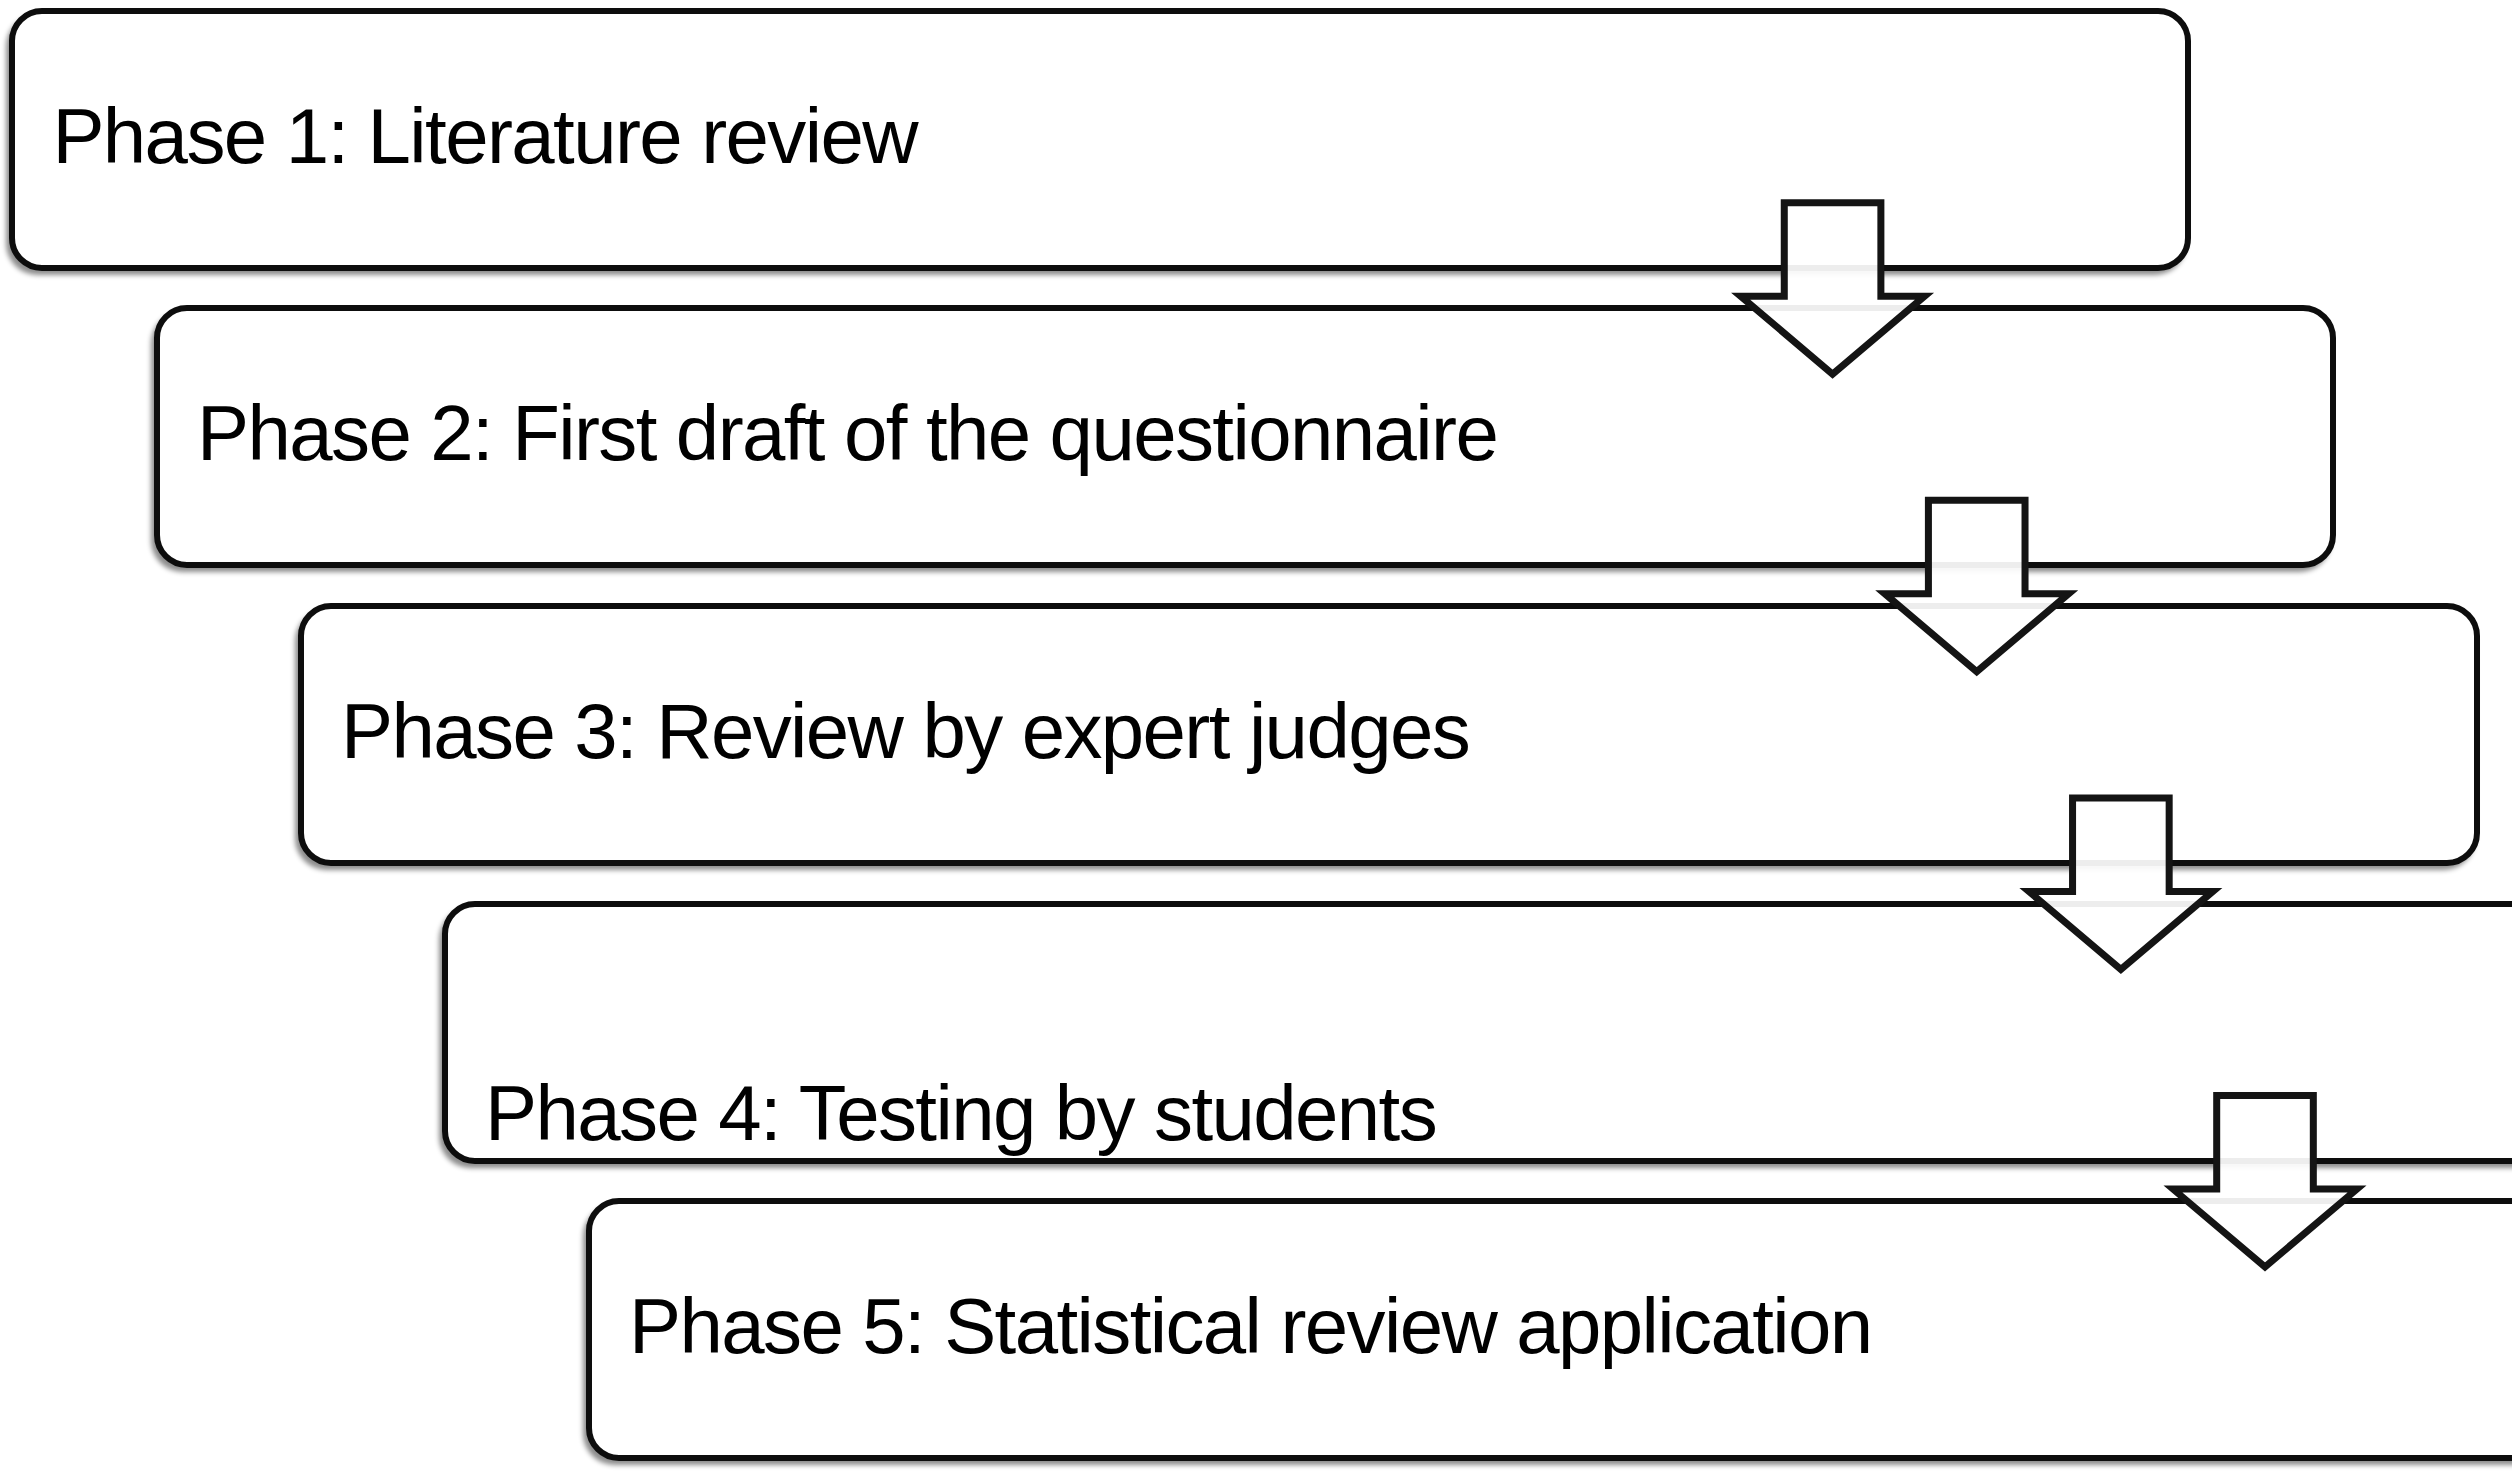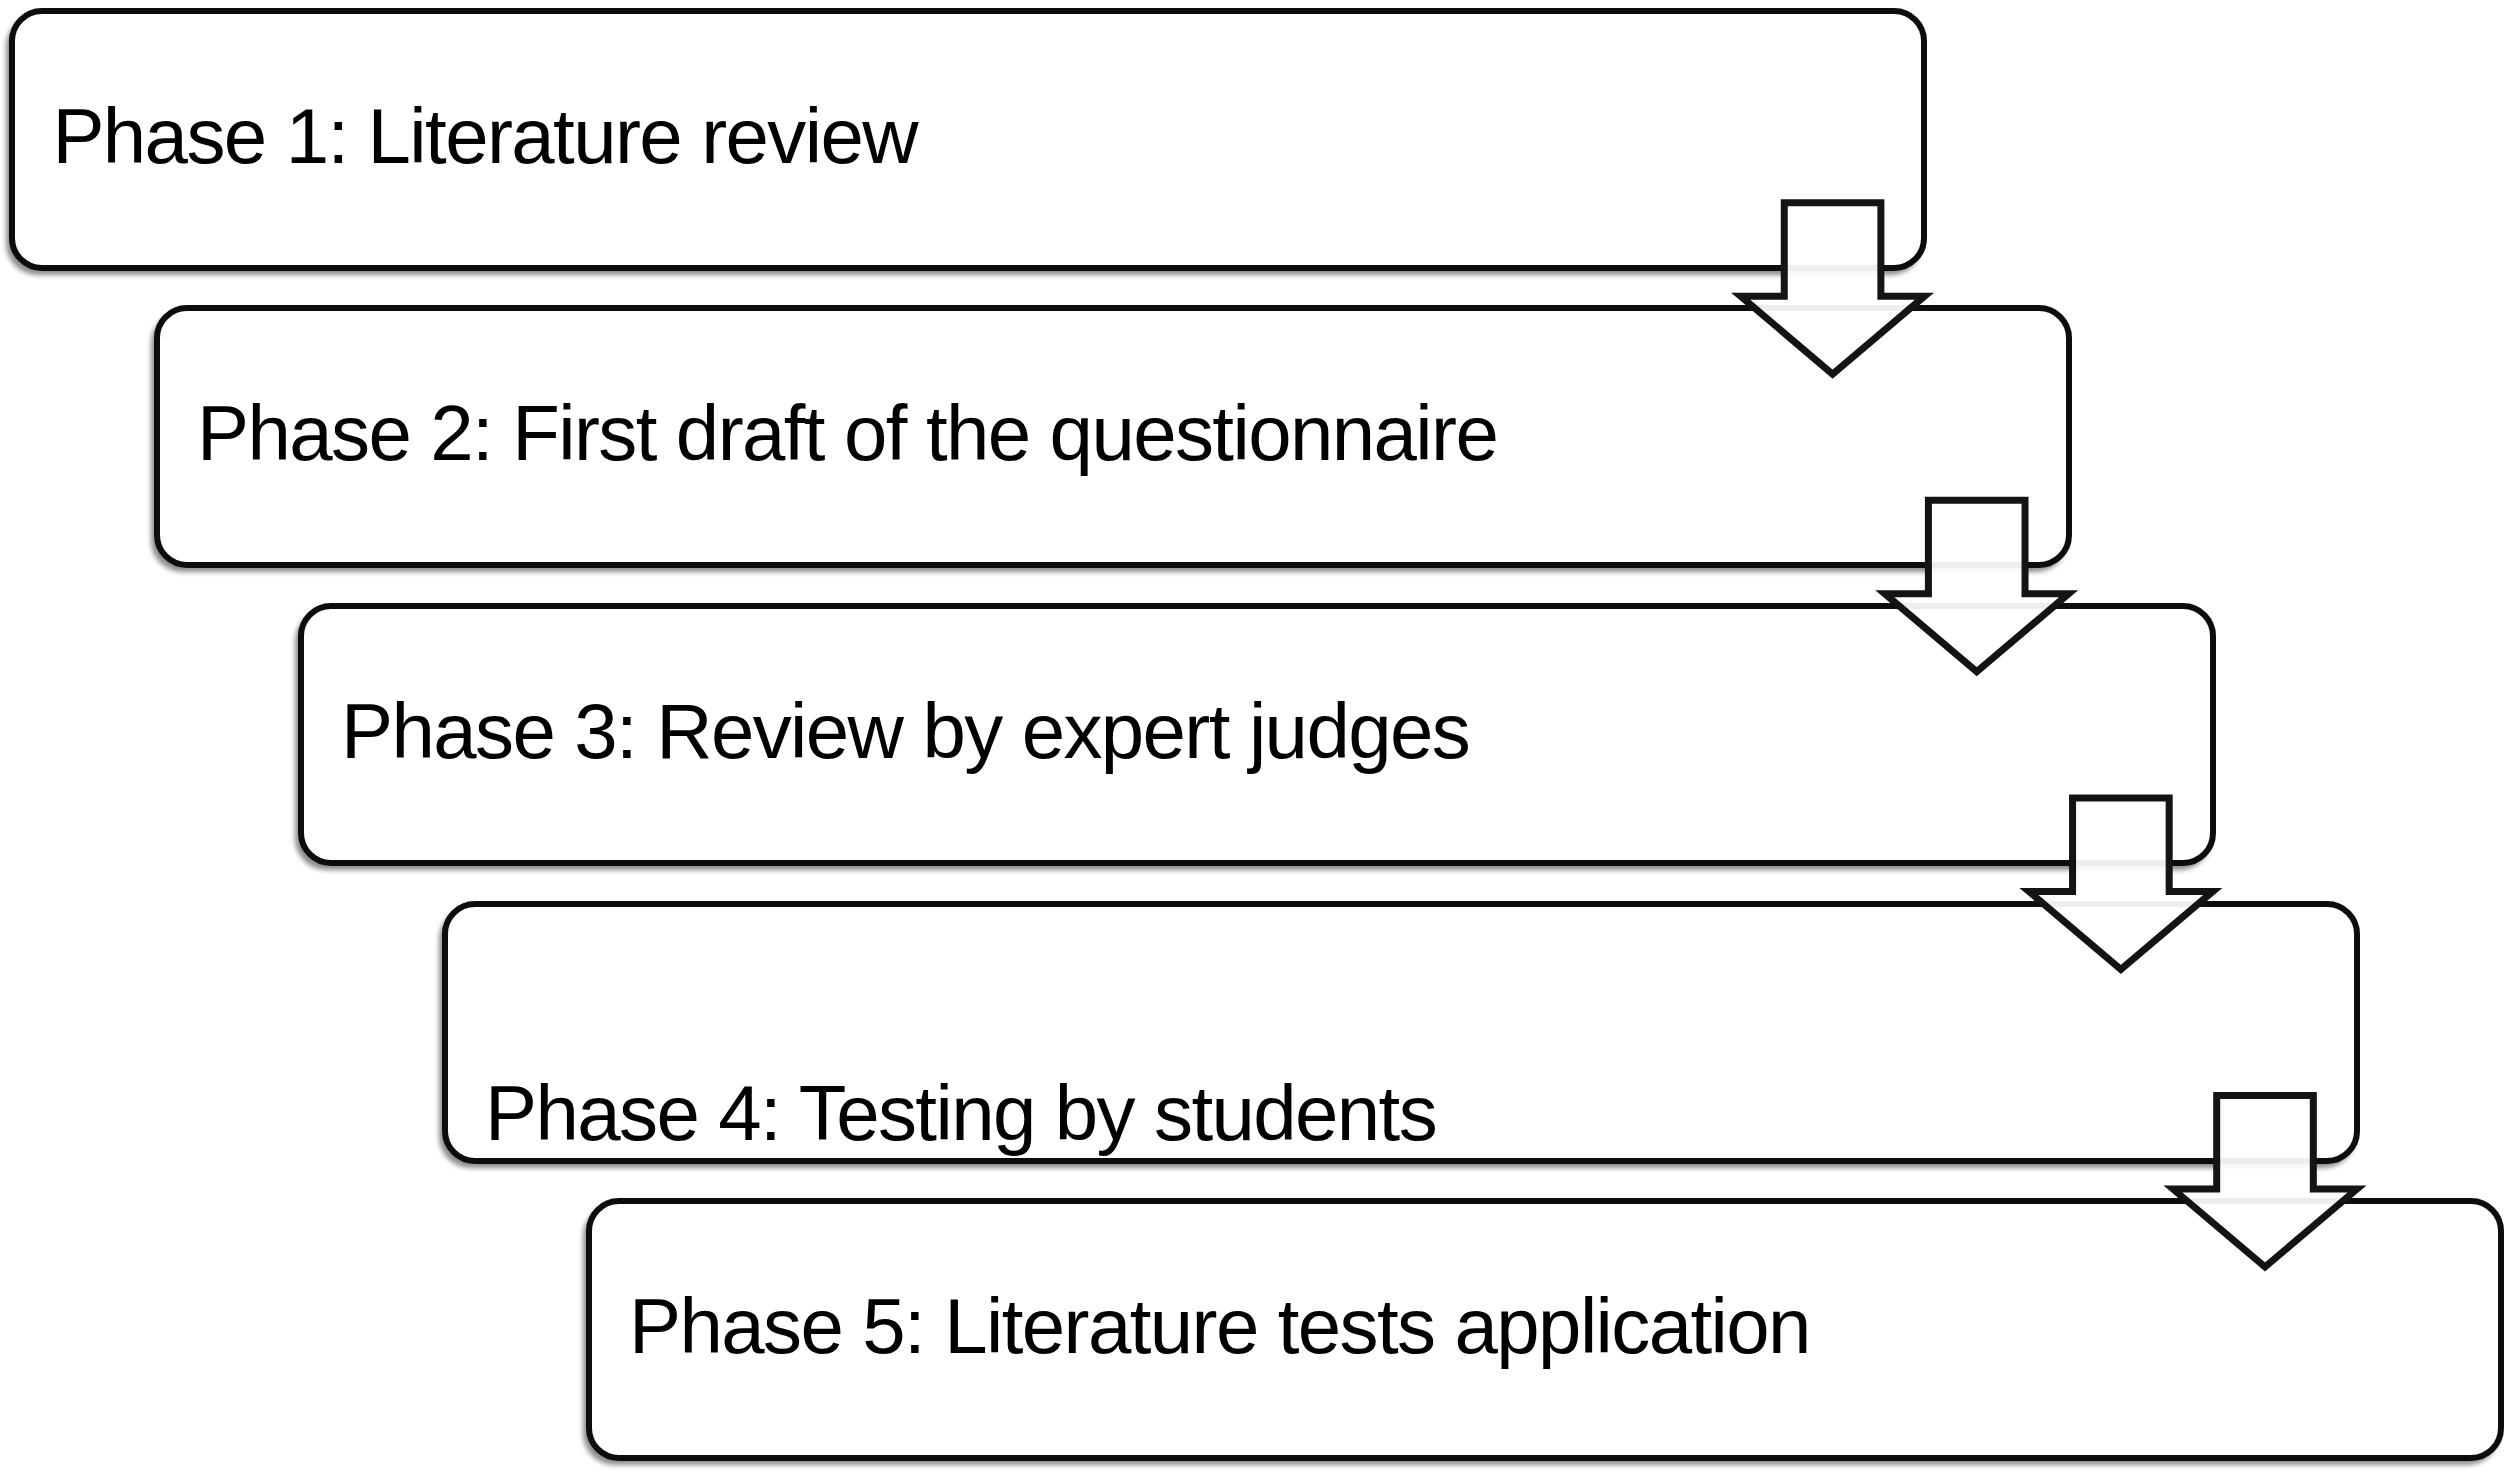--- a/index.html
+++ b/index.html
@@ -10,21 +10,21 @@
   #canvas {
     position: relative;
     width: 2512px;
     height: 1479px;
     background: #ffffff;
     overflow: hidden;
     font-family: "Liberation Sans", "DejaVu Sans", sans-serif;
   }
   .phase-box {
     position: absolute;
-    width: 1918px;
+    width: 2182px;
     height: 263px;
     box-sizing: border-box;
     background: #ffffff;
     border: 6.2px solid #0d0d0d;
     border-radius: 33px;
     box-shadow: -3.9px 5.5px 5.5px -1.6px rgba(0,0,0,0.45);
     display: flex;
     align-items: center;
     padding-left: 37px;
     z-index: 1;
@@ -75,21 +75,21 @@
 
   <div class="phase-box" id="box-3">
     <span class="phase-label">Phase 3: Review by expert judges</span>
   </div>
 
   <div class="phase-box" id="box-4">
     <span class="phase-label">Phase 4: Testing by students</span>
   </div>
 
   <div class="phase-box" id="box-5">
-    <span class="phase-label">Phase 5: Literature tests application</span>
+    <span class="phase-label">Phase 5: Statistical review application</span>
   </div>
 
   <svg id="arrow-layer" viewBox="0 0 3224 1898" xmlns="http://www.w3.org/2000/svg">
 
     <polygon class="block-arrow" points="2290,260 2414,260 2414,380 2470,380 2352,480 2234,380 2290,380"></polygon>
 
     <polygon class="block-arrow" points="2475,642 2599,642 2599,762 2655,762 2537,862 2419,762 2475,762"></polygon>
 
     <polygon class="block-arrow" points="2660,1024 2784,1024 2784,1144 2840,1144 2722,1244 2604,1144 2660,1144"></polygon>
 

